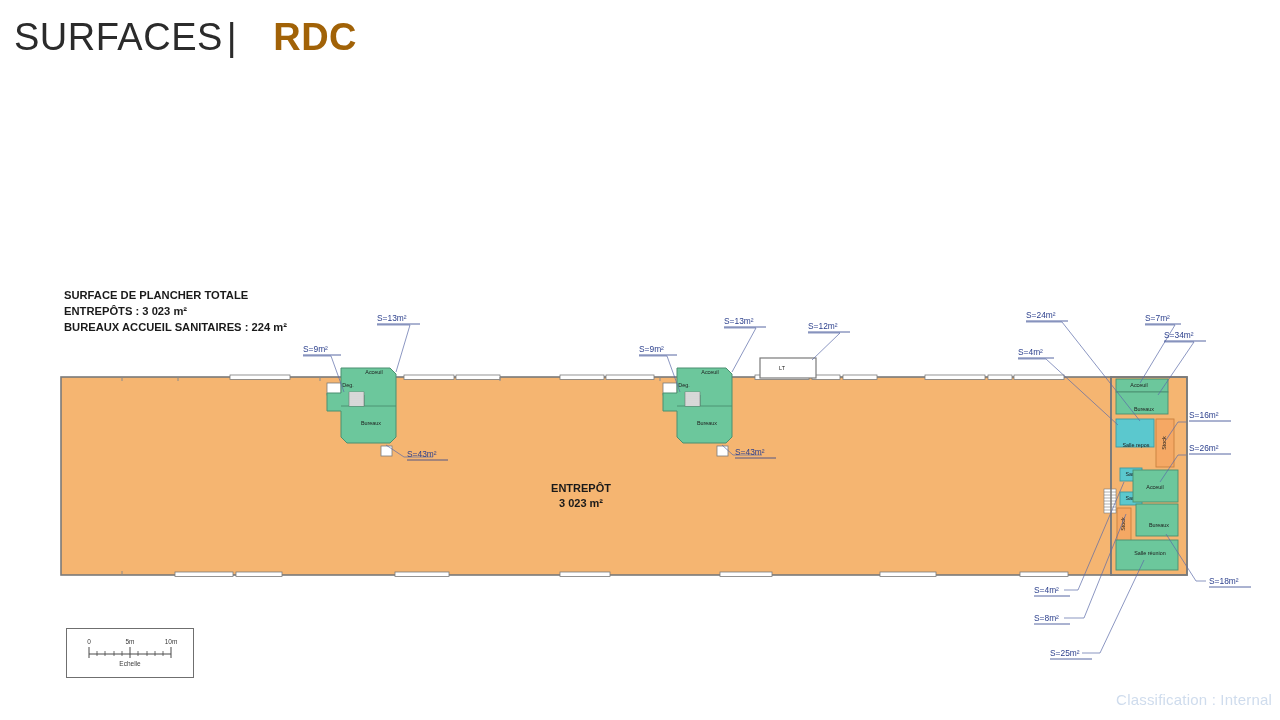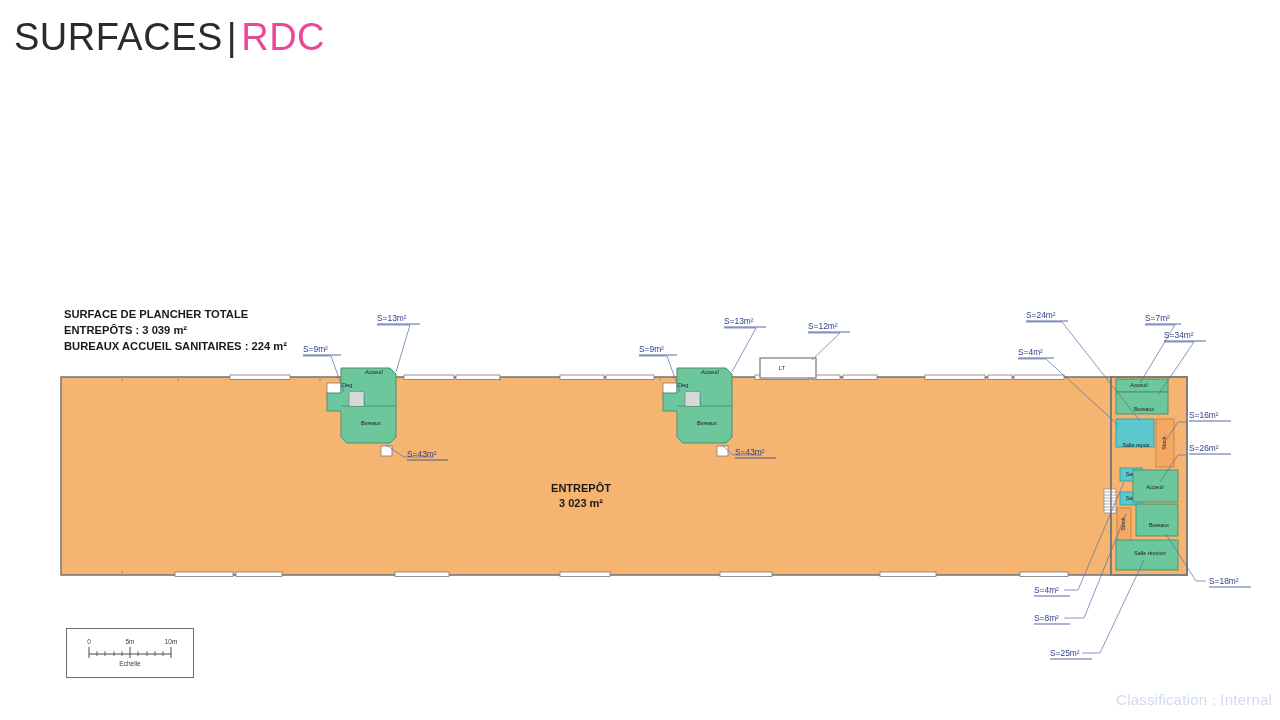--- a/index.html
+++ b/index.html
@@ -31,35 +31,35 @@
     font-weight: 300;
     color: #2b2b2b;
     text-align: right;
   }
   #slide-title .sep {
     font-weight: 300;
     color: #2b2b2b;
     padding: 0 4px;
   }
   #slide-title .bold {
-    font-weight: normal;
-    color: #ec4899;
+    font-weight: bold;
+    color: #a16207;
+    margin-left: 32px;
   }
 
   
   #surface-totals {
     position: absolute;
     left: 64px;
     top: 288px;
     font-size: 11.2px;
     font-weight: bold;
     line-height: 1.42;
     color: #1a1a1a;
     white-space: nowrap;
-    margin-top: 19px;
   }
 
   
   #plan-wrap {
     position: absolute;
     left: 0;
     top: 0;
     width: 1280px;
     height: 720px;
   }
@@ -121,21 +121,21 @@
 </style>
 </head>
 <body>
 
 <div id="slide-title">
   <span class="thin">SURFACES</span><span class="sep">|</span><span class="bold">RDC</span>
 </div>
 
 <div id="surface-totals">
   <div>SURFACE DE PLANCHER TOTALE</div>
-  <div>ENTREPÔTS : 3 039 m²</div>
+  <div>ENTREPÔTS : 3 023 m²</div>
   <div>BUREAUX ACCUEIL SANITAIRES : 224 m²</div>
 </div>
 
 <div id="plan-wrap">
 <svg id="plan-svg" width="1280" height="720" viewBox="0 0 1280 720" xmlns="http://www.w3.org/2000/svg">
 
   <g>
     <rect id="warehouse-rect" x="61" y="377" width="1050" height="198" fill="#f5b571" stroke="#7a7a7a" stroke-width="1.6"></rect>
   </g>
 

